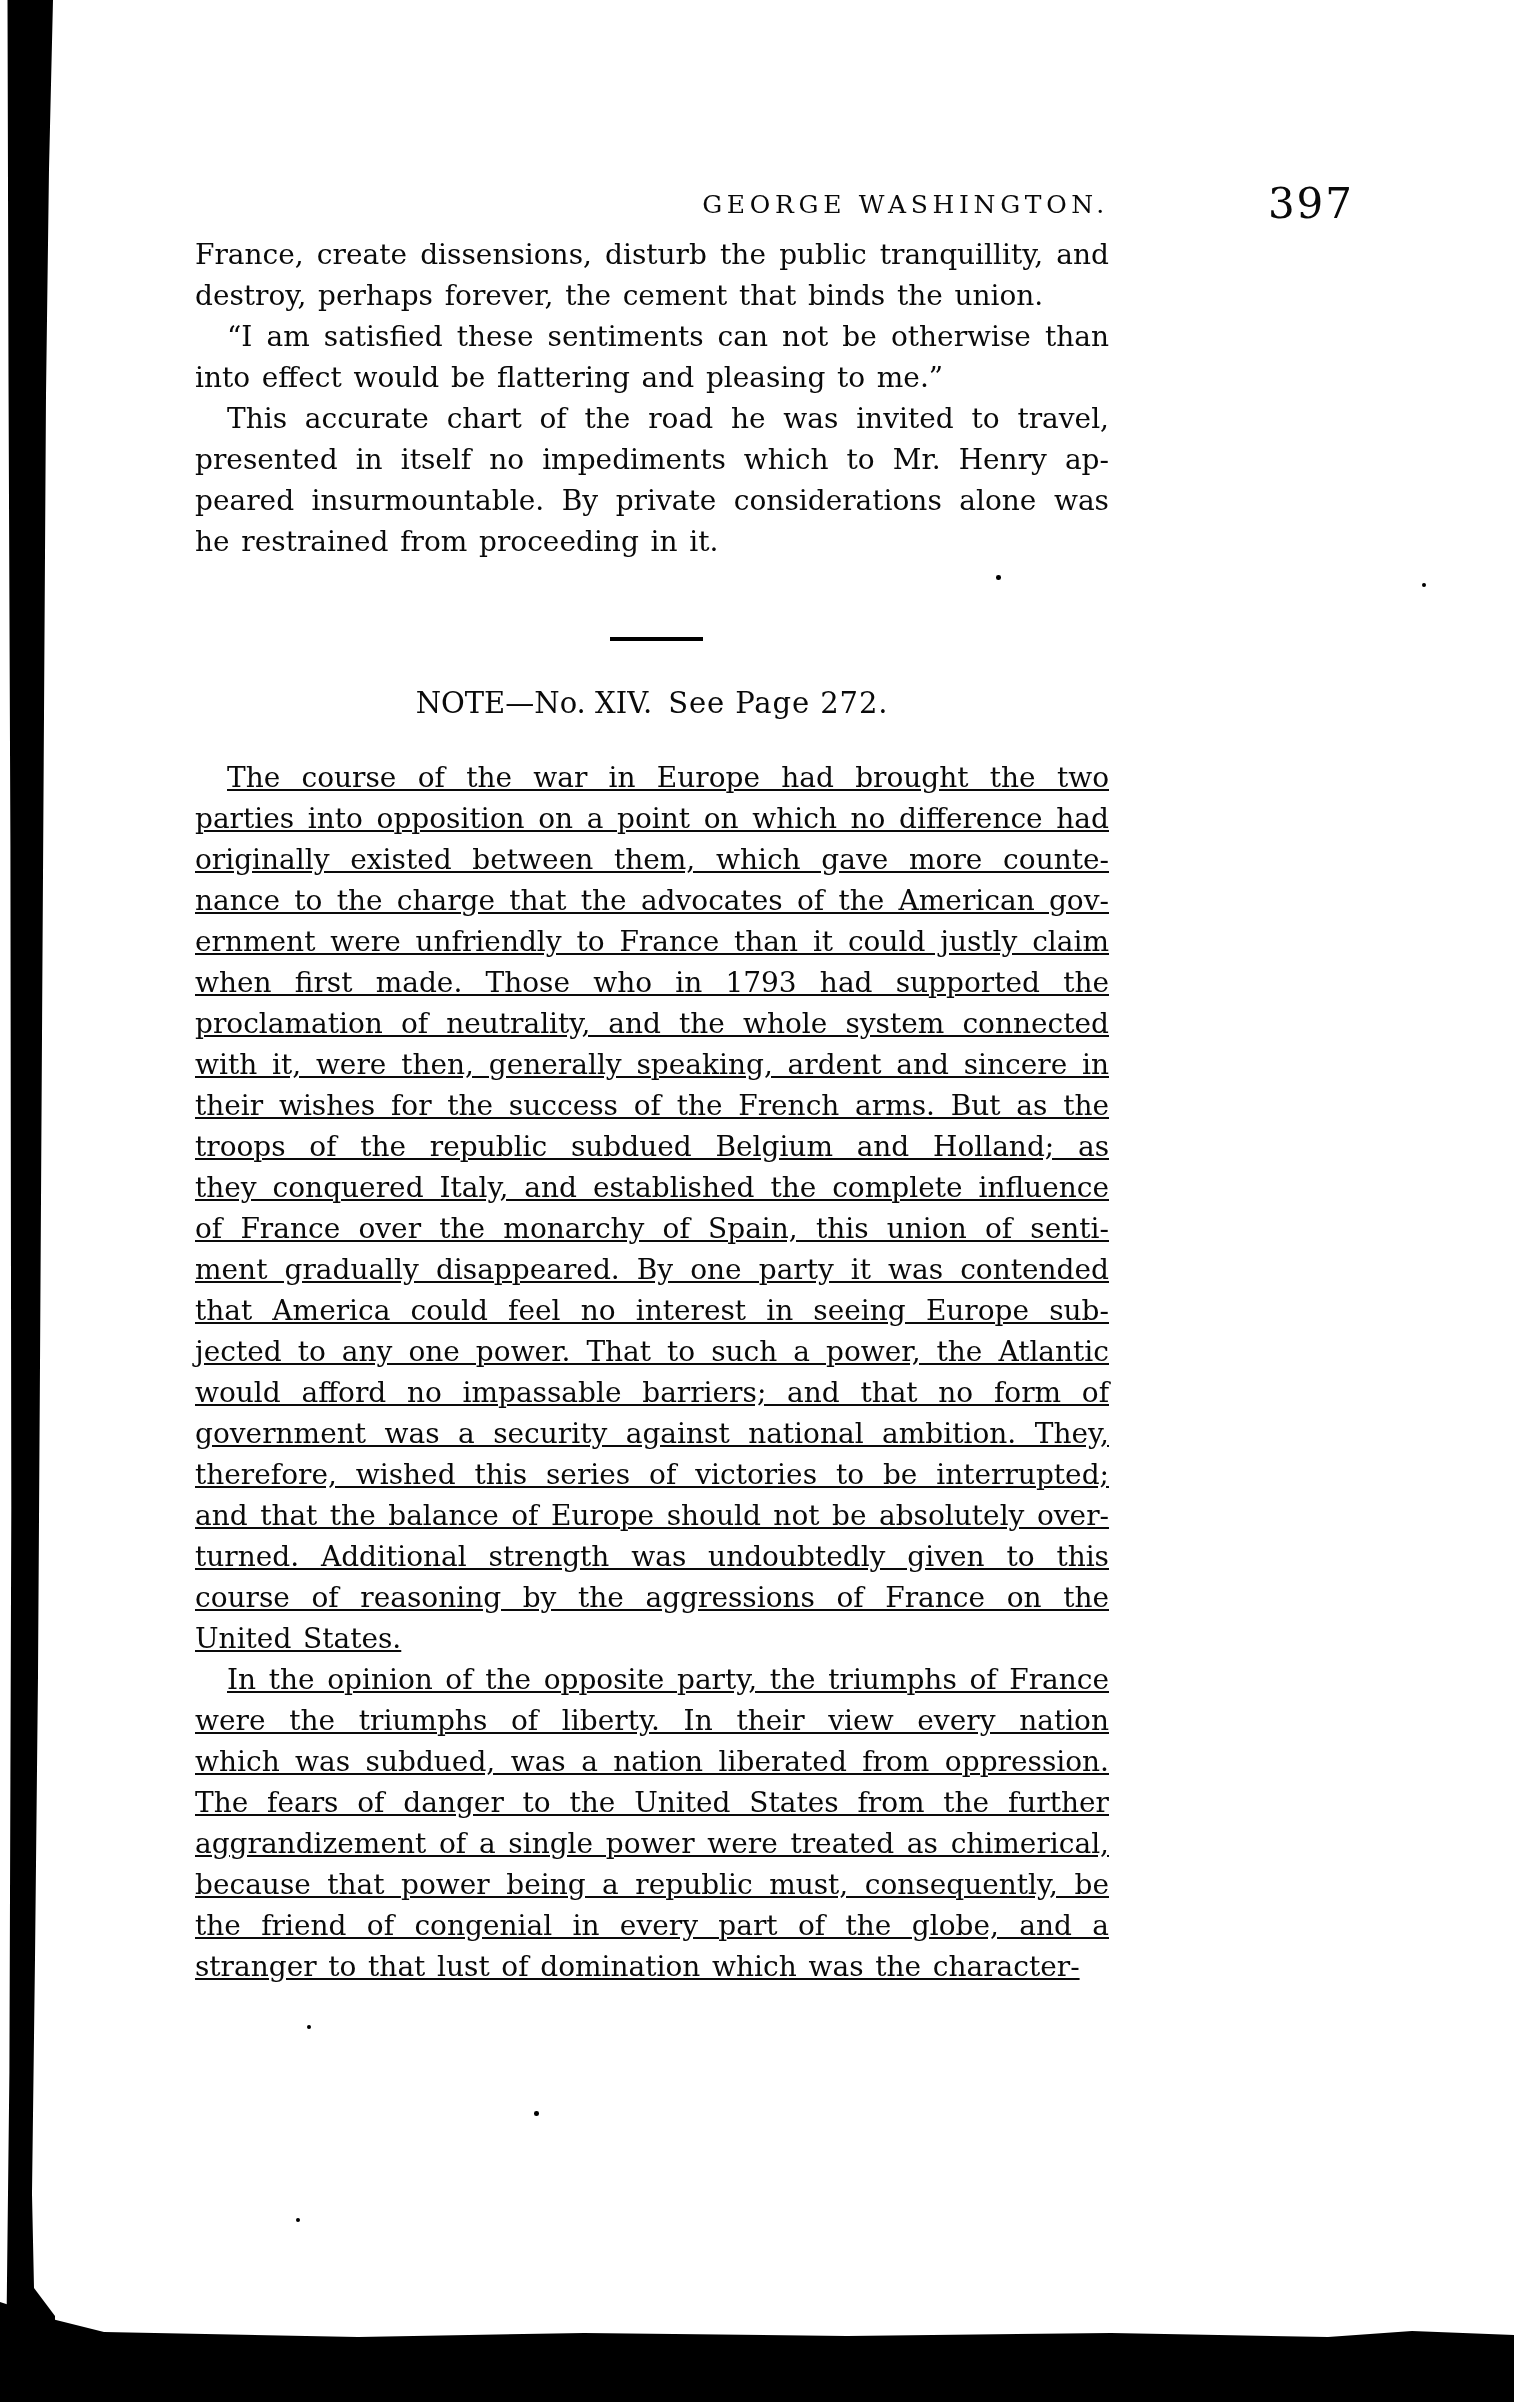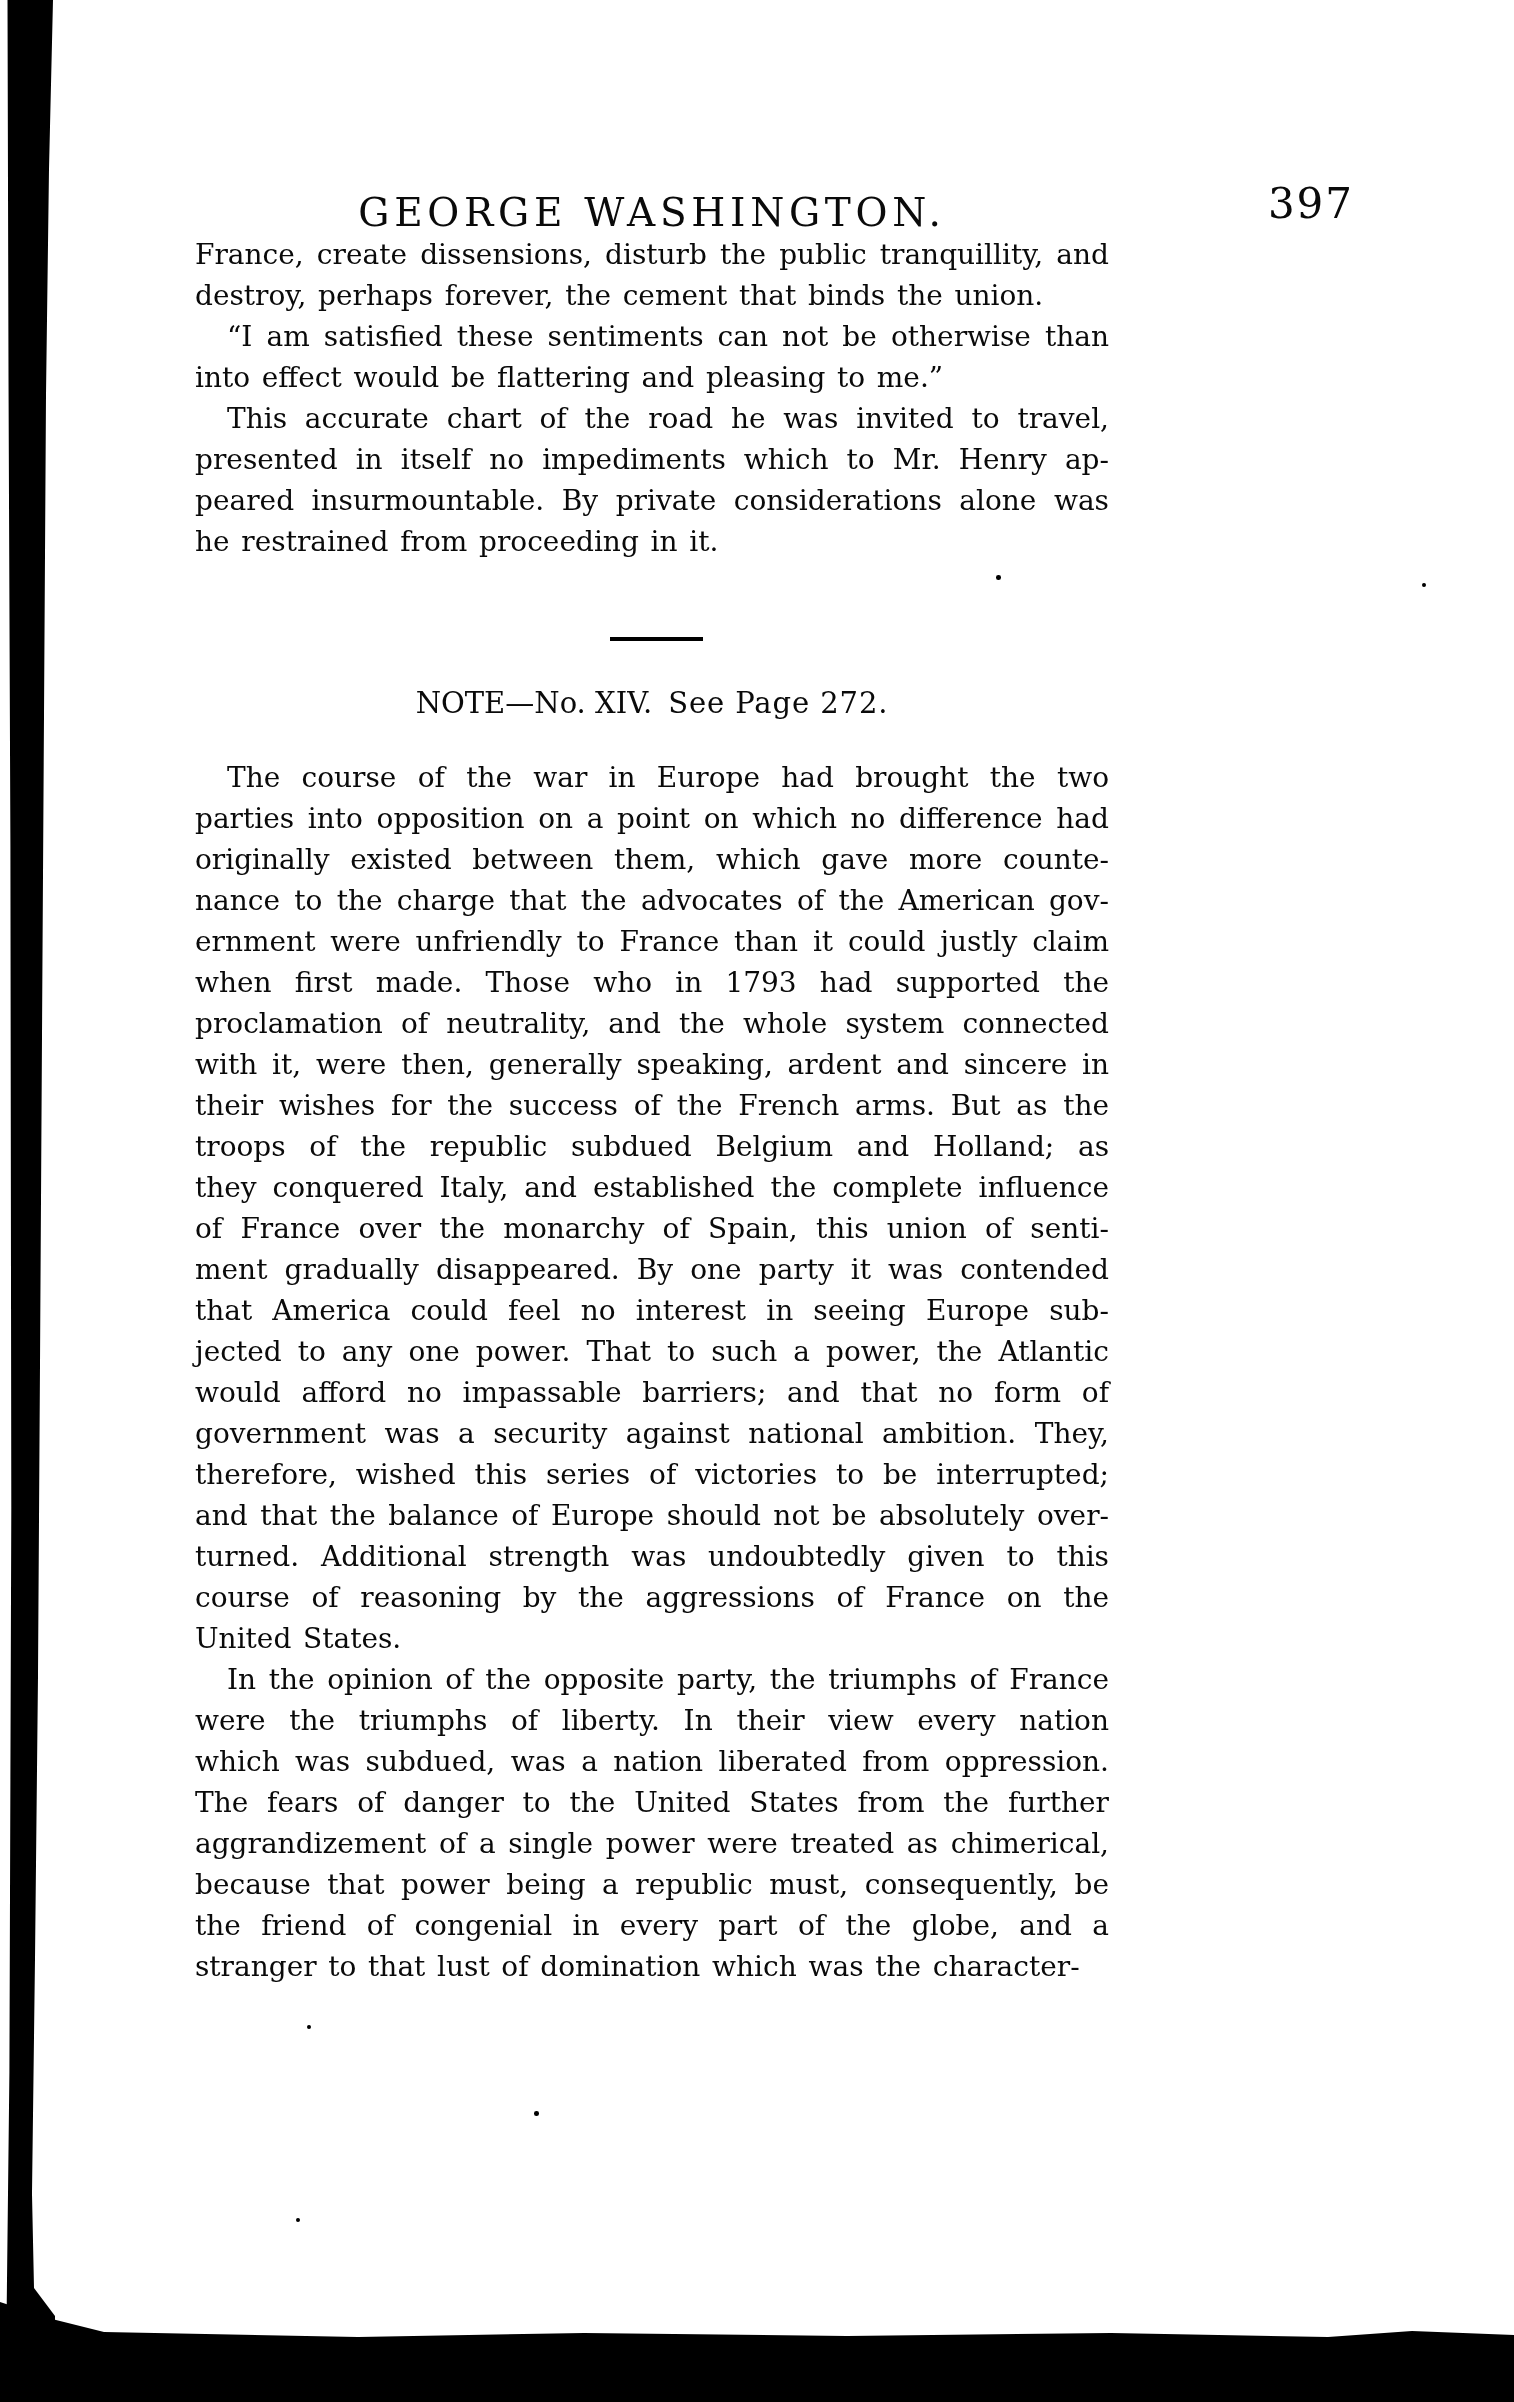--- a/index.html
+++ b/index.html
@@ -21,33 +21,33 @@
   .bottom-band{
     position:absolute;left:0;top:2302px;width:1514px;height:100px;background:#000;
     clip-path:polygon(0 0,52px 17px,104px 30px,358px 35px,584px 31px,847px 34px,
       1111px 31px,1328px 35px,1412px 29px,1514px 33px,1514px 100px,0 100px);
   }
   .speck{position:absolute;background:#000;border-radius:50%;}
 
   
   .header-title{
     position:absolute;left:195px;top:190px;width:914px;
-    text-align:center;font-size:39px;letter-spacing:4.7px;white-space:nowrap;
+    text-align:right;font-size:25px;letter-spacing:4.7px;white-space:nowrap;
   }
   .page-number{
     position:absolute;left:1268px;top:179px;font-size:42px;letter-spacing:1.9px;
   }
 
   
   .text-block{
     position:absolute;left:195px;width:914px;
     font-size:28px;line-height:41px;word-spacing:2.8px;
   }
   #block-top{top:234px;}
-  #block-note{top:757px;}
+  #block-note{top:757px;text-decoration:underline;}
   .line{text-align:justify;text-align-last:justify;white-space:normal;}
   .line.last{text-align-last:left;}
   .line.indent{padding-left:32px;}
 
   .divider{
     position:absolute;left:610px;top:637px;width:93px;height:3.8px;background:#000;
   }
   .note-heading{
     position:absolute;left:195px;top:686px;width:914px;
     text-align:center;font-size:29px;white-space:nowrap;

